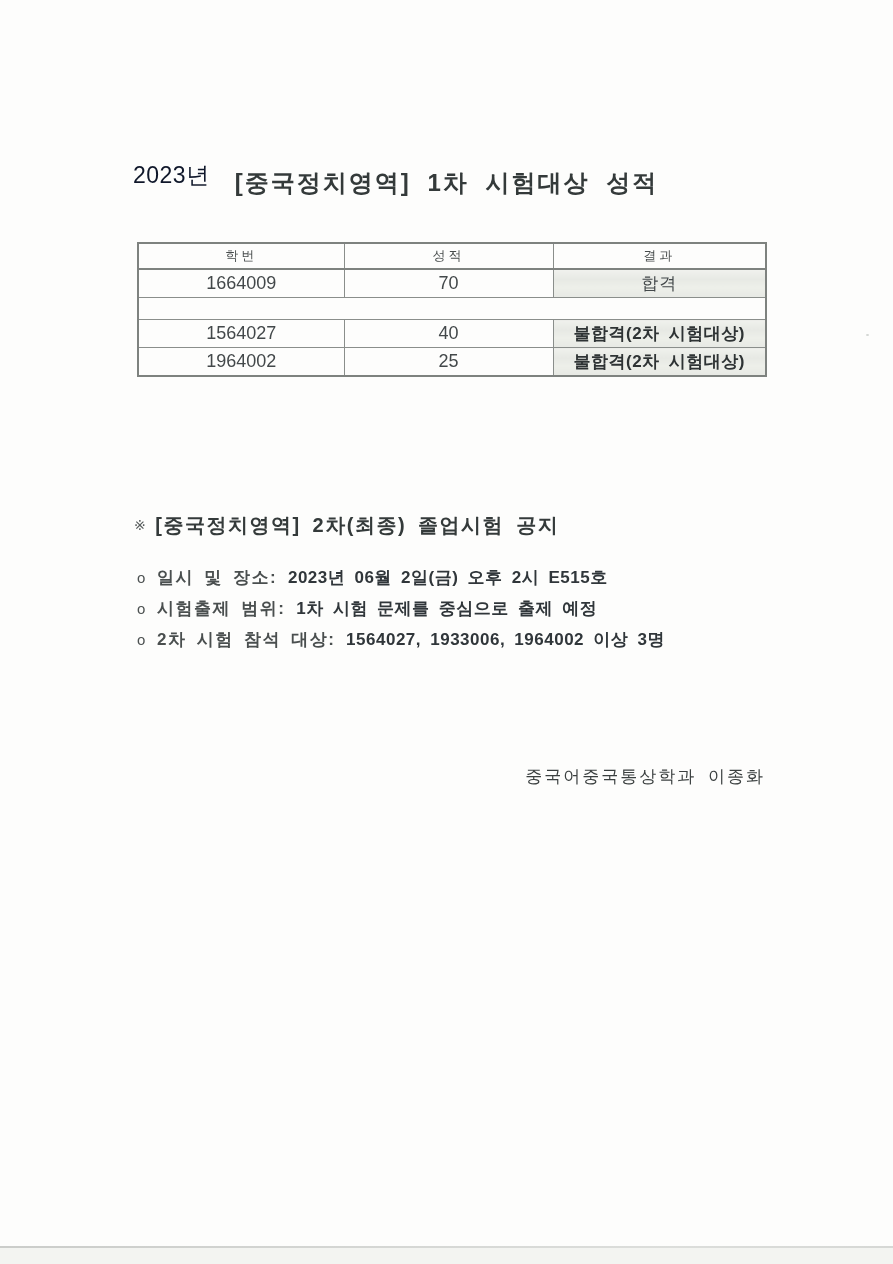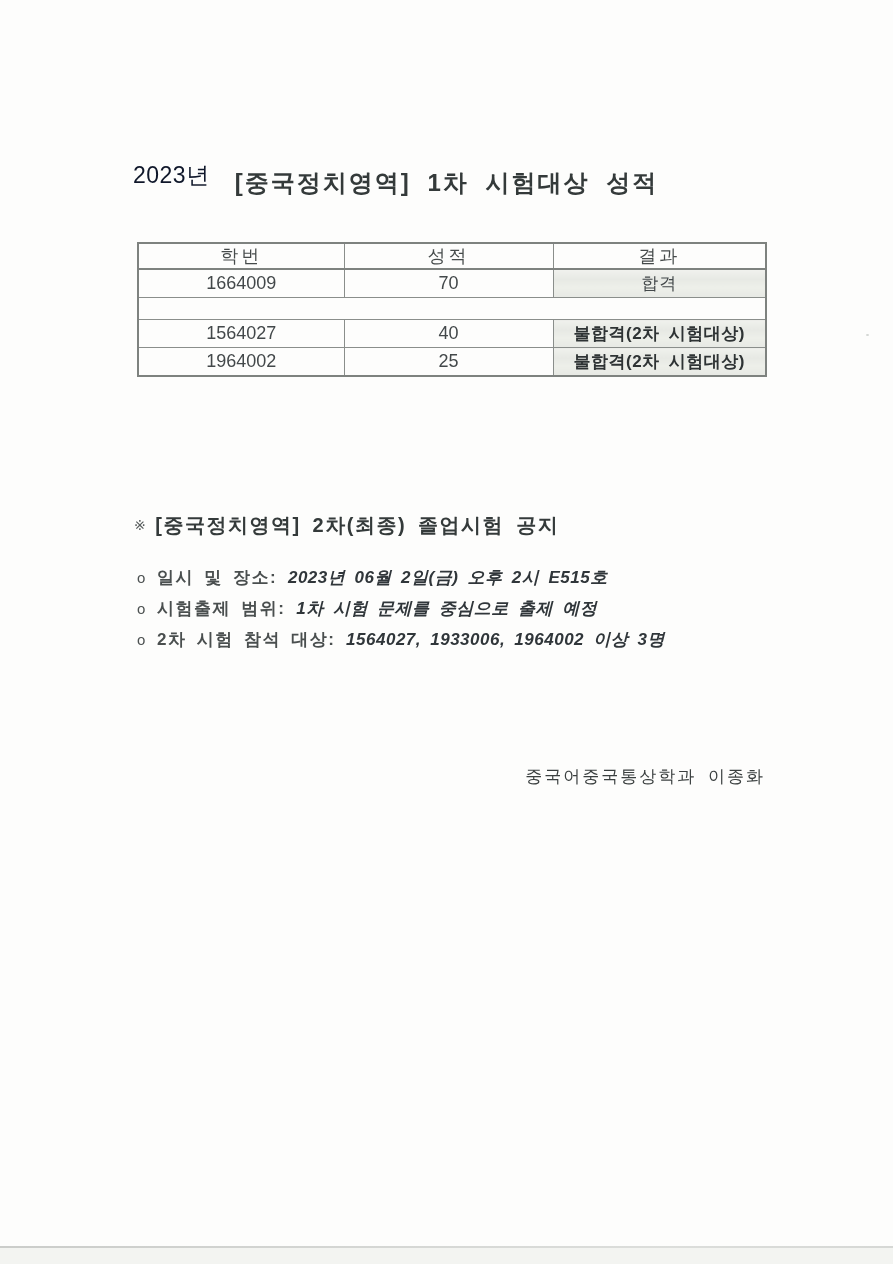--- a/index.html
+++ b/index.html
@@ -62,21 +62,21 @@
   table.results td {
     border: 1px solid #8a8e8b;
     text-align: center;
     vertical-align: middle;
     padding: 0;
     overflow: hidden;
     white-space: nowrap;
   }
   table.results th {
     height: 24px;
-    font-size: 18px;
+    font-size: 13px;
     font-weight: 400;
     letter-spacing: 3px;
     color: #464b4b;
   }
   table.results th { border-bottom: 2px solid #7e827f; }
   table.results td {
     height: 27px;
     font-size: 18px;
     color: #43484a;
     text-align: center;
@@ -136,21 +136,20 @@
     letter-spacing: 1.5px;
     word-spacing: 4px;
     color: #4a4f4f;
     margin-right: 6px;
   }
   .notice-item .value {
     font-weight: 700;
     letter-spacing: 0.5px;
     word-spacing: 4px;
     color: #30363a;
-    font-style: italic;
   }
 
   
   .signature {
     position: absolute;
     right: 128px;
     top: 765px;
     font-size: 17px;
     font-weight: 500;
     letter-spacing: 2px;

